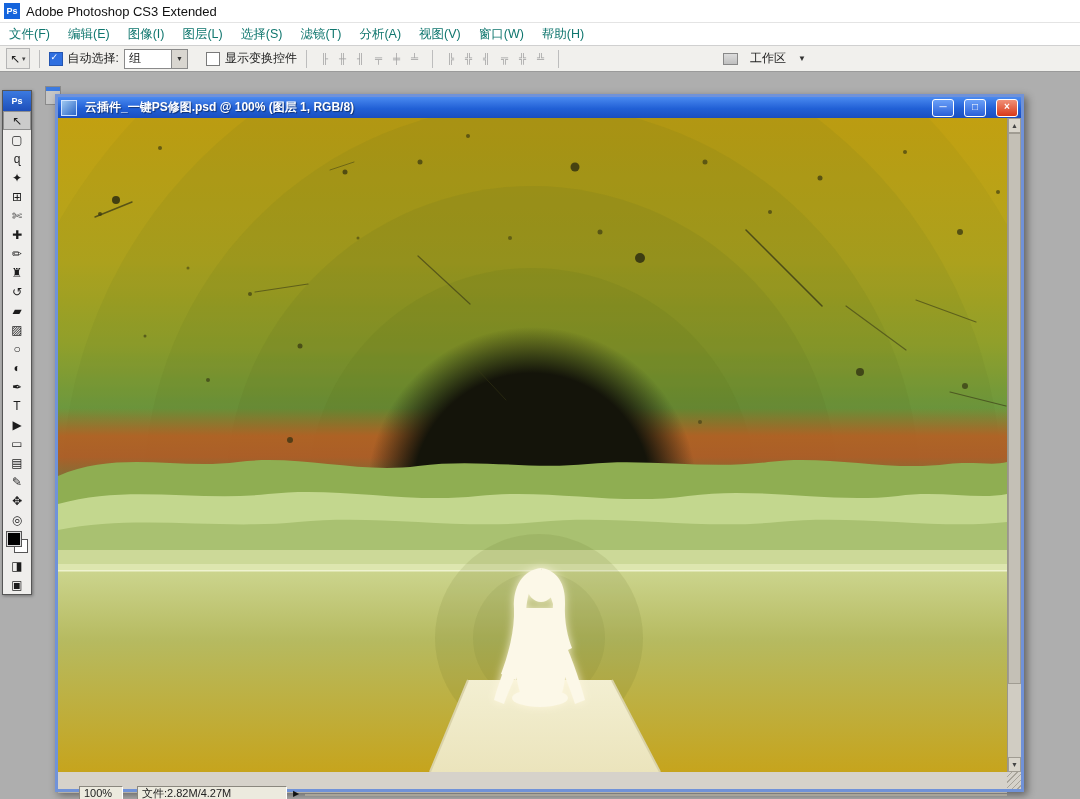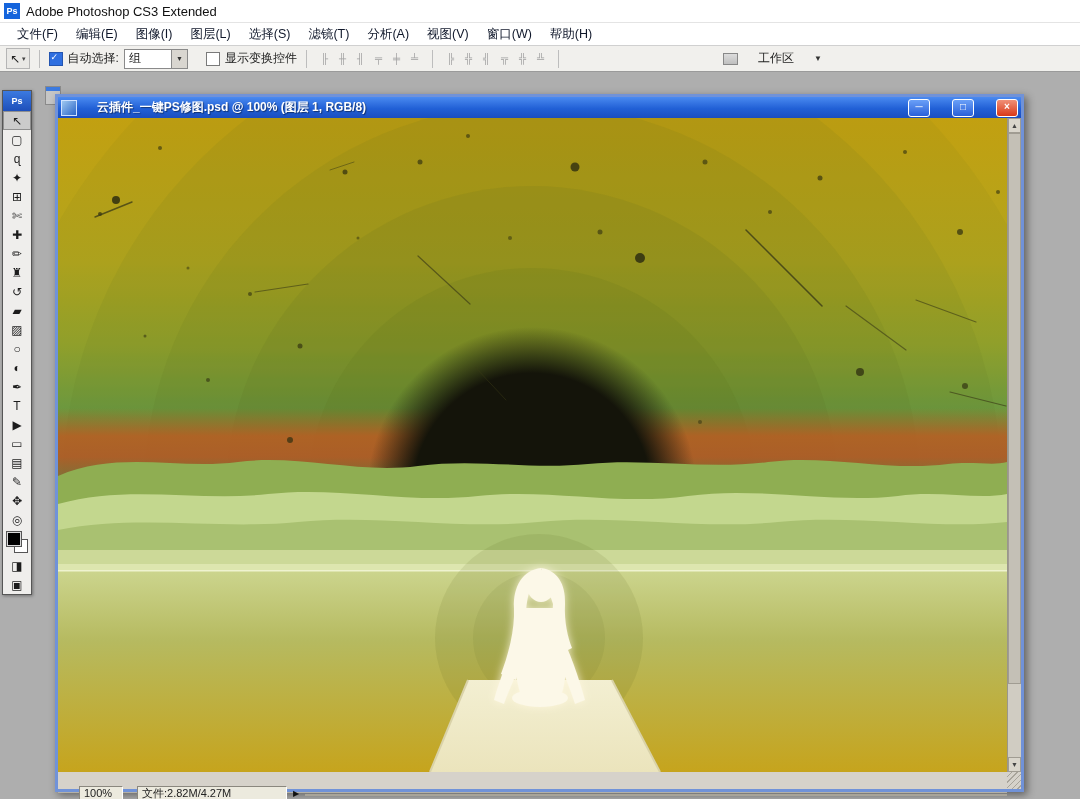--- a/index.html
+++ b/index.html
@@ -1,50 +1,50 @@
 <!DOCTYPE html>
 <html><head>
 <meta charset="utf-8">
 <style>
   html,body{width:1080px;height:799px;margin:0;overflow:hidden;font-family:"Liberation Sans","DejaVu Sans",sans-serif;background:#aeaeae;}
   
   .app-titlebar{height:22px;background:#ffffff;display:flex;align-items:center;gap:6px;padding-left:4px;border-bottom:1px solid #e4e4e4;}
   .ps-appicon{width:16px;height:16px;background:#1464dc;color:#fff;font-size:9px;font-weight:bold;display:flex;align-items:center;justify-content:center;flex:0 0 auto;}
   .app-title{font-size:13px;color:#111;}
-  .menubar{height:22px;background:#ffffff;display:flex;align-items:center;padding-left:8px;font-size:12.5px;color:#0f172a;border-bottom:1px solid #d0d0d0;}
+  .menubar{height:22px;background:#ffffff;display:flex;align-items:center;font-size:12.5px;color:#0f766e;border-bottom:1px solid #d0d0d0;}
   .menu-item{padding:2px 9px;white-space:nowrap;cursor:default;}
   .optionsbar{height:25px;background:#f1f0ed;border-bottom:1px solid #9a9a9a;display:flex;align-items:center;font-size:12px;color:#222;gap:5px;padding:0 6px;}
   .tool-preset{display:flex;align-items:center;border:1px solid #b5b5b5;background:#e9e8e5;height:19px;padding:0 3px;gap:2px;}
   .tool-preset .caret{font-size:7px;color:#444;}
   .opt-sep{width:1px;height:18px;background:#bdbdbd;margin:0 4px;}
   .chk{width:12px;height:12px;border:1px solid #7a7a7a;background:#fff;display:inline-block;position:relative;flex:0 0 auto;}
   .chk.checked{background:#2f6fe0;border-color:#2455b0;}
   .chk.checked::after{content:"✓";color:#fff;font-size:9px;position:absolute;left:1px;top:-1px;}
   .dropdown{display:flex;align-items:center;border:1px solid #8a8a8a;background:#fff;height:18px;min-width:58px;justify-content:space-between;padding-left:4px;}
   .dropdown .dd-btn{width:15px;height:100%;background:#d9d6d0;border-left:1px solid #8a8a8a;display:flex;align-items:center;justify-content:center;font-size:7px;color:#333;}
   .align-group{display:flex;gap:1px;}
   .align-ico{width:17px;height:17px;display:flex;align-items:center;justify-content:center;font-size:10px;color:#a0a0a0;}
-  .workspace-btn{display:flex;align-items:center;gap:20px;margin-left:150px;padding:1px 5px;}
+  .workspace-btn{display:flex;align-items:center;gap:12px;margin-left:150px;padding:1px 5px;}
   .ws-icon{width:13px;height:10px;border:1px solid #888;background:linear-gradient(180deg,#dcdcdc,#bfbfbf);display:inline-block;}
   .workspace-btn .caret{font-size:8px;color:#333;}
   
   .main{position:relative;height:730px;background:#aeaeae;}
   .bg-frag{position:absolute;left:45px;top:14px;width:14px;height:17px;background:#c6c6c6;border:1px solid #8a8a8a;}
   .bg-frag::before{content:"";display:block;height:4px;background:#3c7ae0;}
   
   .toolbox{position:absolute;left:2px;top:18px;width:28px;background:#efeeec;border:1px solid #565656;box-shadow:1px 1px 3px rgba(0,0,0,.35);}
   .toolbox-header{height:20px;background:linear-gradient(180deg,#3c7ae0,#1e4fba);color:#fff;font-size:9px;font-weight:bold;display:flex;align-items:center;justify-content:center;}
   .tool{height:19px;display:flex;align-items:center;justify-content:center;font-size:12px;color:#1c1c1c;cursor:default;}
   .tool.selected{background:#cbcbcb;box-shadow:inset 0 0 0 1px #8f8f8f;}
   .swatches{height:27px;position:relative;}
   .swatch-bg{position:absolute;left:11px;top:10px;width:12px;height:12px;background:#fff;border:1px solid #555;}
   .swatch-fg{position:absolute;left:4px;top:3px;width:12px;height:12px;background:#000;border:1px solid #d9d9d9;box-shadow:0 0 0 1px #555;}
   
   .docwin{position:absolute;left:55px;top:22px;width:963px;height:692px;border:3px solid #7092d8;background:#d6d2ca;box-shadow:3px 3px 8px rgba(0,0,0,.45);}
-  .doc-titlebar{height:21px;background:linear-gradient(180deg,#4a8af0 0%,#2160d6 55%,#1a4ec0 100%);display:flex;align-items:center;color:#fff;font-size:12px;font-weight:bold;padding:0 3px;gap:20px;}
+  .doc-titlebar{height:21px;background:linear-gradient(180deg,#4a8af0 0%,#2160d6 55%,#1a4ec0 100%);display:flex;align-items:center;color:#fff;font-size:12px;font-weight:bold;padding:0 3px;gap:8px;}
   .doc-icon{width:14px;height:14px;background:linear-gradient(135deg,#9ec7f0,#2b66c8);border:1px solid #cfe2ff;flex:0 0 auto;}
   .doc-title{flex:1;white-space:nowrap;overflow:hidden;text-overflow:ellipsis;text-shadow:1px 1px 1px rgba(0,0,0,.45);}
   .winbtn{width:20px;height:16px;border:1px solid #fff;border-radius:3px;color:#fff;font-size:10px;line-height:14px;text-align:center;margin-left:2px;flex:0 0 auto;}
   .winbtn.min,.winbtn.max{background:linear-gradient(180deg,#6aa0f8,#2a60d8);}
   .winbtn.close{background:linear-gradient(180deg,#f09078,#d83818);font-weight:bold;}
   .doc-body{position:absolute;top:21px;left:0;right:0;bottom:0;display:grid;grid-template-columns:1fr 14px;grid-template-rows:1fr 17px;}
   .canvas{grid-column:1;grid-row:1;position:relative;overflow:hidden;background:#b5a518;}
   .canvas svg{display:block;width:100%;height:100%;}
   .vscroll{grid-column:2;grid-row:1;background:#d0ccc2;border-left:1px solid #9a968c;display:flex;flex-direction:column;}
   .scroll-btn{height:13px;background:#d9d5cb;border:1px solid #a09c92;font-size:7px;color:#444;display:flex;align-items:center;justify-content:center;}

